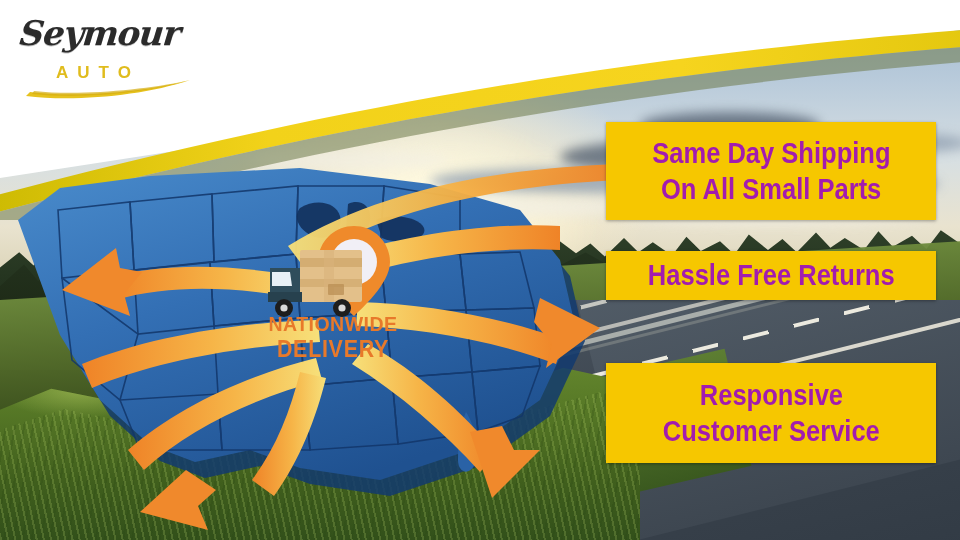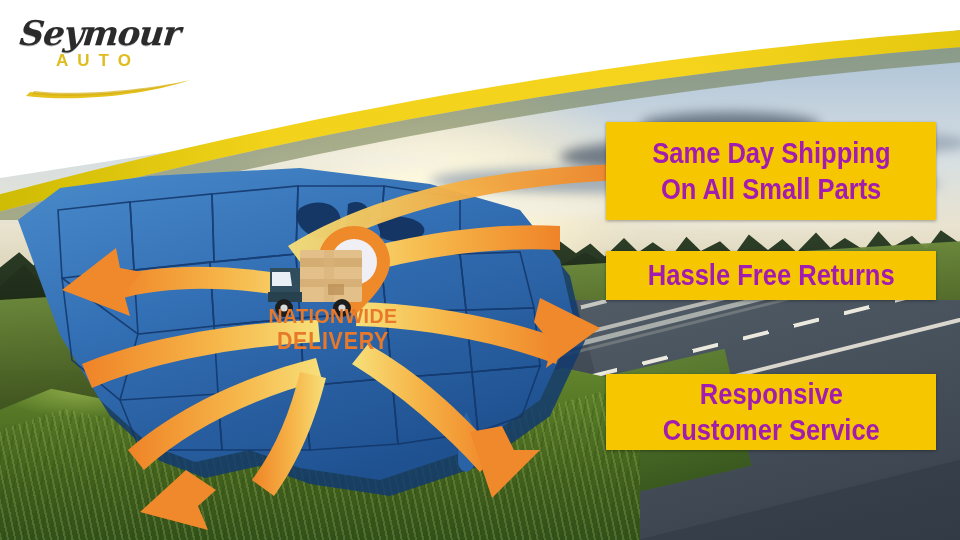--- a/index.html
+++ b/index.html
@@ -140,33 +140,33 @@
   .logo-word {
     font-family:"DejaVu Serif", serif;
     font-style:italic; font-weight:700; font-size:34px; color:#2b2b2b;
     letter-spacing:-1px; line-height:1;
     transform:skewX(-6deg);
     text-shadow:0 1px 0 rgba(0,0,0,.25);
   }
   .logo-auto {
     font-family:"Liberation Sans", sans-serif;
     font-weight:700; font-size:17px; color:#e0bc1d;
-    letter-spacing:9px; margin-left:36px; margin-top:2px; line-height:1;
+    letter-spacing:9px; margin-left:36px; margin-top:14px; line-height:1;
   }
   .logo-swoosh { position:absolute; left:-2px; top:52px; width:180px; height:34px; }
 
   
   .map-layer { position:absolute; left:0px; top:150px; width:660px; height:390px; }
   .map-svg { position:absolute; left:0; top:0; }
 
   
   .delivery-group { position:absolute; left:262px; top:222px; width:135px; height:145px; }
 
   .nationwide-text {
-    position:absolute; left:258px; top:305px; width:150px;
+    position:absolute; left:258px; top:313px; width:150px;
     text-align:center; line-height:1.05;
   }
   .nw-1 {
     font-family:"Liberation Sans", sans-serif; font-weight:700;
     font-size:21px; color:#e8792a; letter-spacing:.5px;
     transform:scaleX(.93); transform-origin:center;
   }
   .nw-2 {
     font-family:"Liberation Sans", sans-serif; font-weight:700;
     font-size:23px; color:#e8792a; letter-spacing:.8px; margin-top:2px;
@@ -181,21 +181,21 @@
     align-items:center; justify-content:center;
     color:#a21caf;
     font-family:"Liberation Sans", sans-serif;
     font-weight:700;
     line-height:1.06;
     box-shadow:0 1px 3px rgba(0,0,0,.35);
   }
   .banner span { display:block; transform:scaleX(.88); transform-origin:center; white-space:nowrap; }
   #banner-1 { left:606px; top:122px; width:330px; height:98px; font-size:29px; }
   #banner-2 { left:606px; top:251px; width:330px; height:49px; font-size:29px; }
-  #banner-3 { left:606px; top:374px; width:330px; height:76px; font-size:29px; }
+  #banner-3 { left:606px; top:363px; width:330px; height:100px; font-size:29px; }
   #banner-1 span + span { margin-top:5px; }
   #banner-3 span + span { margin-top:5px; }
 </style>
 </head>
 <body>
 
 <div class="stage">
 
   <div class="photo">
     <div class="sky"></div>

